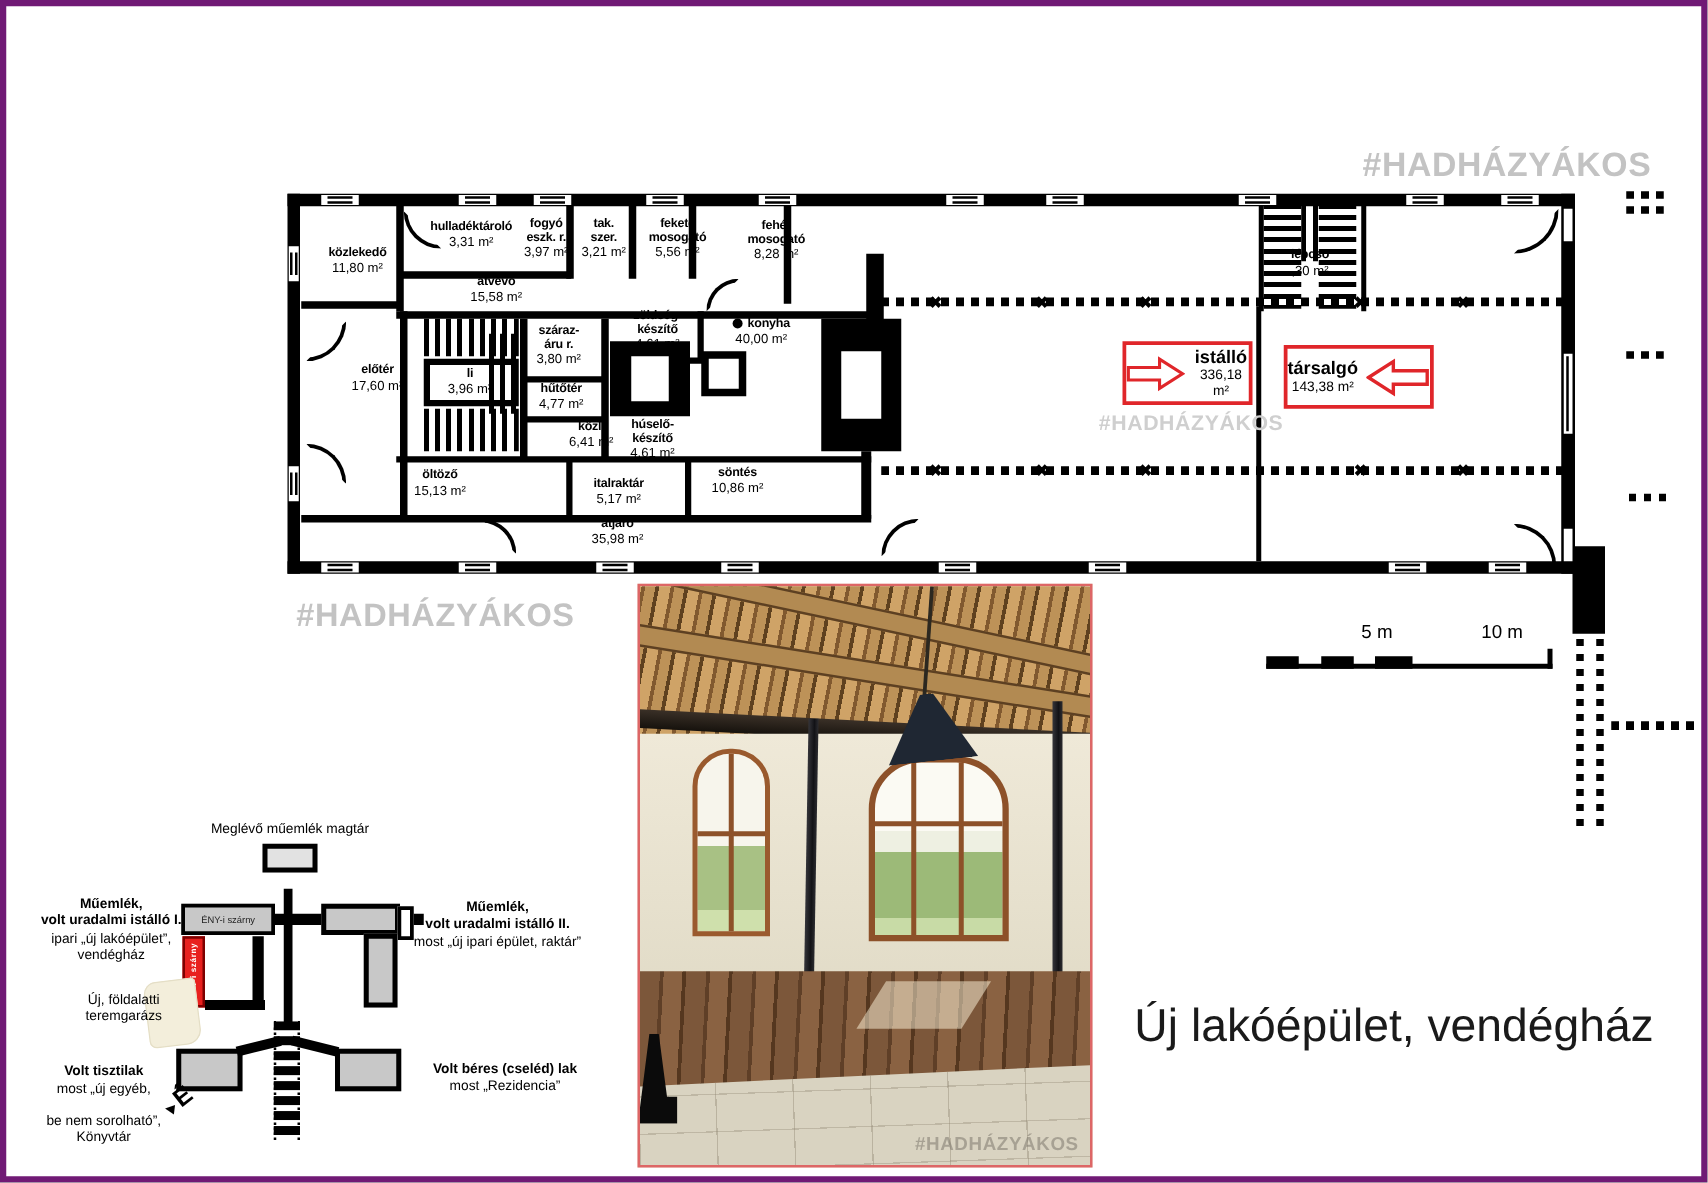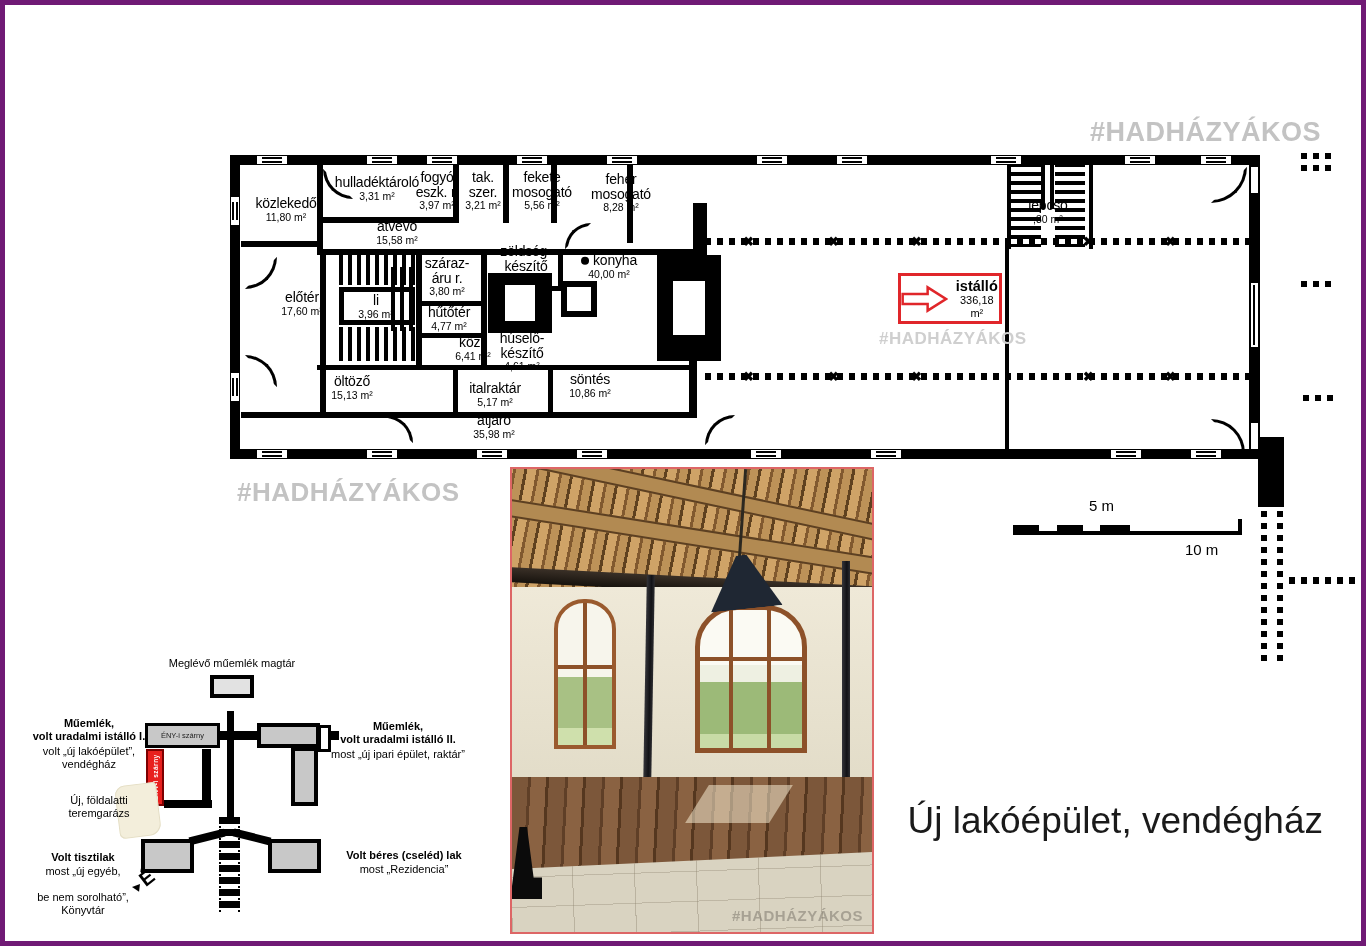--- a/index.html
+++ b/index.html
@@ -19,21 +19,21 @@
   .winV::before,.winV::after{content:"";position:absolute;top:18%;bottom:18%;width:2px;background:#000;}
   .winV::before{left:1px}.winV::after{right:1px}
   .arc{position:absolute;border:3px solid transparent;box-sizing:border-box;}
   .arc-tl{border-top-color:#000;border-left-color:#000;border-radius:100% 0 0 0;}
   .arc-tr{border-top-color:#000;border-right-color:#000;border-radius:0 100% 0 0;}
   .arc-bl{border-bottom-color:#000;border-left-color:#000;border-radius:0 0 0 100%;}
   .arc-br{border-bottom-color:#000;border-right-color:#000;border-radius:0 0 100% 0;}
   .colmark{position:absolute;transform:translate(-50%,-50%);font-size:13px;font-weight:bold;color:#000;}
   
   .room-label{position:absolute;transform:translate(-50%,-50%);text-align:center;line-height:1.05;z-index:3;}
-  .room-name{font-weight:normal;font-size:14px;white-space:pre-line;letter-spacing:-.2px;}
+  .room-name{font-weight:bold;font-size:10px;white-space:pre-line;letter-spacing:-.2px;}
   .room-area{font-size:10.5px;margin-top:1px;white-space:nowrap;}
   .room-dot{display:inline-block;width:8px;height:8px;background:#000;border-radius:50%;margin-right:4px;vertical-align:middle;}
   
   .anno{position:absolute;border:3px solid #e0262a;background:#fff;display:flex;align-items:center;
         justify-content:center;gap:7px;z-index:4;box-sizing:border-box;}
   .anno-text{text-align:center;line-height:1.15;}
   .anno-name{font-weight:bold;font-size:14.5px;}
   .anno-area{font-size:11px;}
   .anno svg{display:block;}
   
@@ -292,24 +292,33 @@
 
   <div class="anno" style="left:893px;top:268px;width:104px;height:51px;">
     <svg width="52" height="32" viewBox="0 0 56 34">
       <polygon points="2,11 32,11 32,3 54,17 32,31 32,23 2,23" fill="#fff" stroke="#e0262a" stroke-width="3"></polygon>
     </svg>
     <div class="anno-text">
       <div class="anno-name">istálló</div>
       <div class="anno-area">336,18 m²</div>
     </div>
   </div>
+  <div class="anno" style="left:1022px;top:271px;width:120px;height:51px;">
+    <div class="anno-text">
+      <div class="anno-name">társalgó</div>
+      <div class="anno-area">143,38 m²</div>
+    </div>
+    <svg width="52" height="32" viewBox="0 0 56 34">
+      <polygon points="54,11 24,11 24,3 2,17 24,31 24,23 54,23" fill="#fff" stroke="#e0262a" stroke-width="3"></polygon>
+    </svg>
+  </div>
 
   <div class="scalebar">
     <div class="sb-label" style="left:76px;">5 m</div>
-    <div class="sb-label" style="left:172px;margin-top:44px;">10 m</div>
+    <div class="sb-label" style="left:172px;">10 m</div>
     <div class="sb" style="left:0;top:34px;width:229px;height:4px;"></div>
     <div class="sb" style="left:0;top:28px;width:26px;height:10px;"></div>
     <div class="sb" style="left:44px;top:28px;width:26px;height:10px;"></div>
     <div class="sb" style="left:87px;top:28px;width:30px;height:10px;"></div>
     <div class="sb" style="left:225px;top:22px;width:4px;height:16px;"></div>
   </div>
 
   <div class="photo">
     <div class="ph ph-ceiling"></div>
     <div class="ph ph-rafter" style="left:-10px;top:20px;width:420px;height:13px;transform:rotate(12deg);"></div>
@@ -349,21 +358,21 @@
     <div class="sd-box" style="left:286px;top:742px;width:27px;height:59px;"></div>
     <div class="sd-box" style="left:313px;top:720px;width:13px;height:27px;background:#fff;border-width:3px;"></div>
     <div class="sd-garage" style="left:112px;top:779px;width:42px;height:53px;"></div>
     <div class="sd-alley" style="left:214px;top:812px;height:95px;"></div>
     <div class="sd-box" style="left:136px;top:834px;width:53px;height:34px;"></div>
     <div class="sd-box" style="left:263px;top:834px;width:53px;height:34px;"></div>
     <div class="sd-wall" style="left:184px;top:828px;width:36px;height:8px;transform:rotate(-14deg);"></div>
     <div class="sd-wall" style="left:228px;top:828px;width:38px;height:8px;transform:rotate(14deg);"></div>
     <div class="sd-label sd-bold" style="left:18px;top:712px;width:132px;">Műemlék,
 volt uradalmi istálló I.</div>
-    <div class="sd-label" style="left:18px;top:740px;width:132px;">volt „új lakóépület”,
+    <div class="sd-label" style="left:18px;top:740px;width:132px;">ipari „új lakóépület”,
 vendégház</div>
     <div class="sd-label sd-bold" style="left:318px;top:715px;width:150px;">Műemlék,
 volt uradalmi istálló II.</div>
     <div class="sd-label" style="left:318px;top:743px;width:150px;">most „új ipari épület, raktár”</div>
     <div class="sd-label" style="left:48px;top:789px;width:92px;">Új, földalatti
 teremgarázs</div>
     <div class="sd-label sd-bold" style="left:22px;top:846px;width:112px;">Volt tisztilak</div>
     <div class="sd-label" style="left:22px;top:860px;width:112px;">most „új egyéb,</div>
     <div class="sd-label" style="left:12px;top:886px;width:132px;">be nem sorolható”,
 Könyvtár</div>

